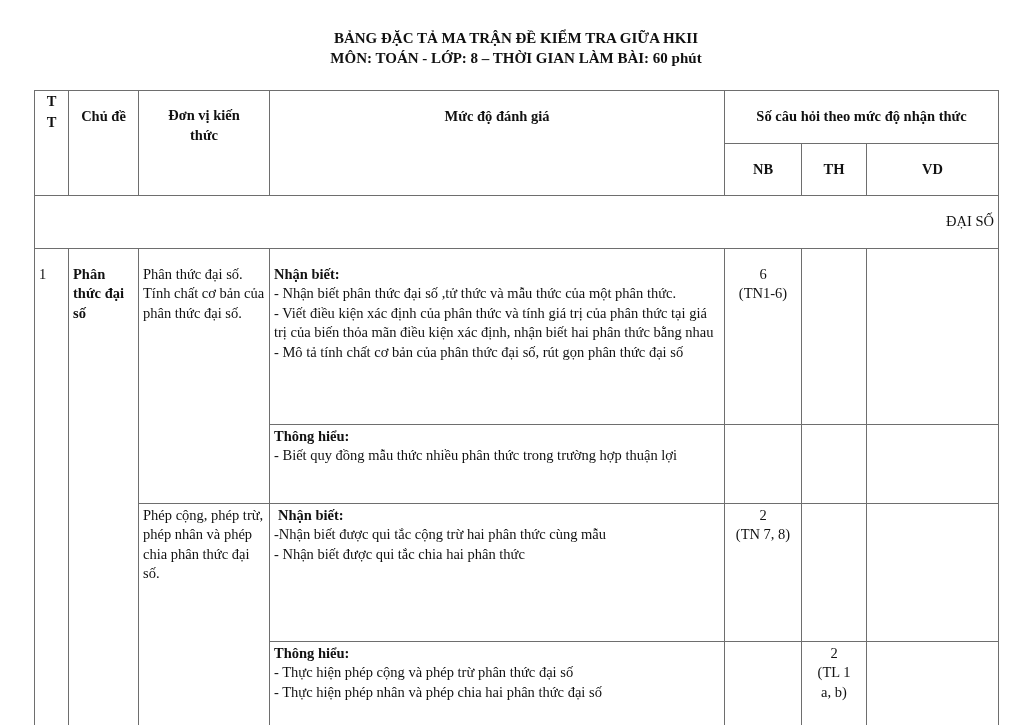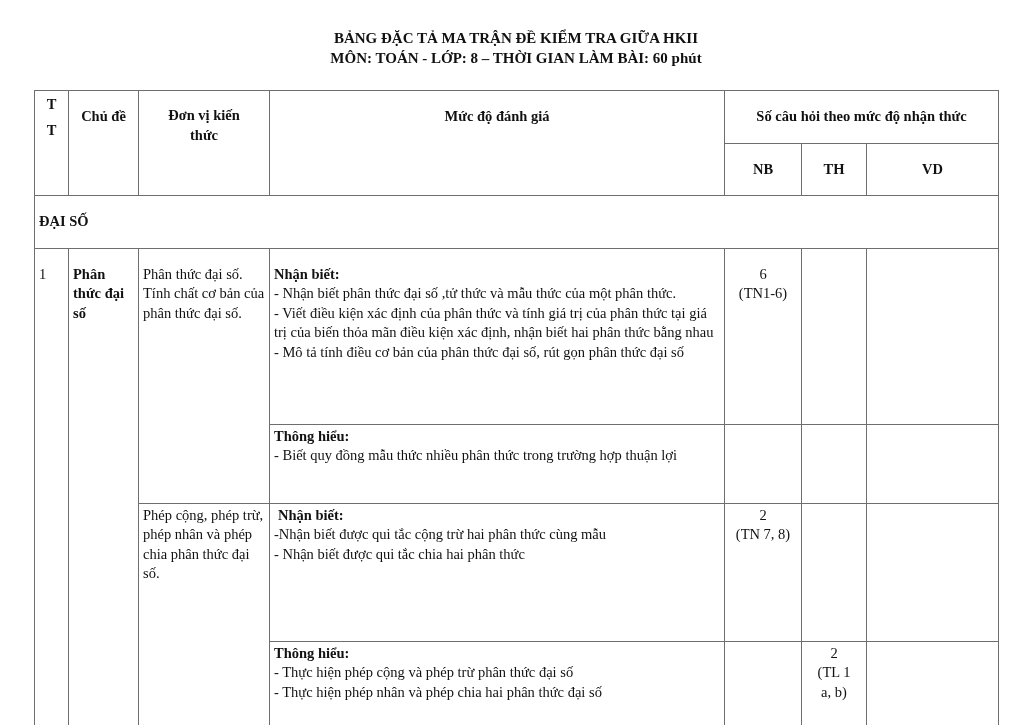--- a/index.html
+++ b/index.html
@@ -19,21 +19,21 @@
       position: absolute; left: 34px; top: 90px;
       border-collapse: collapse; table-layout: fixed;
       width: 964px; font-size: 14.5px; line-height: 19.5px;
     }
     table.matrix td, table.matrix th {
       border: 1px solid #6e6e6e; vertical-align: top; padding: 16px 4px;
     }
     th { font-weight: bold; text-align: center; }
     .bold { font-weight: bold; margin-top: 42px; }
     .center { text-align: center; }
-    .section-row td { text-align: left; font-weight: bold; height: 19px; }
+    .section-row td { text-align: right; font-weight: normal; height: 19px; }
     .lvl-head { font-weight: bold; display: block; }
     .line { display: block; }
   </style>
 </head>
 <body>
 
 <div id="title1" class="title">BẢNG ĐẶC TẢ MA TRẬN ĐỀ KIỂM TRA GIỮA HKII</div>
 <div id="title2" class="title">MÔN: TOÁN - LỚP: 8 – THỜI GIAN LÀM BÀI: 60 phút</div>
 
 <table class="matrix">
@@ -42,21 +42,21 @@
     <col style="width:70px">
     <col style="width:131px">
     <col style="width:455px">
     <col style="width:77px">
     <col style="width:65px">
     <col style="width:132px">
   </colgroup>
 
   <tbody>
       <tr style="height:20px">
-    <th rowspan="2" style="padding:0;line-height:26px;">
+    <th rowspan="2" style="padding:0;line-height:21px;">
       <span style="display:block;width:12px;margin:0 auto;word-wrap:break-word;">T T</span>
     </th>
     <th rowspan="2">Chủ đề</th>
     <th rowspan="2" style="padding:15px 18px;">Đơn vị kiến thức</th>
     <th rowspan="2">Mức độ đánh giá</th>
     <th colspan="3">Số câu hỏi theo mức độ nhận thức</th>
   </tr>
   <tr style="height:40px">
     <th>NB</th>
     <th>TH</th>
@@ -68,21 +68,21 @@
   </tr>
 
   <tr style="height:176px">
     <td rowspan="4">1</td>
     <td rowspan="4" class="bold">Phân thức đại số</td>
     <td rowspan="2">Phân thức đại số. Tính chất cơ bản của phân thức đại số.</td>
     <td>
       <span class="lvl-head">Nhận biết:</span>
       <span class="line">- Nhận biết phân thức đại số ,tử thức và mẫu  thức của một phân thức.</span>
       <span class="line">- Viết điều kiện xác định của phân thức và tính giá trị của phân thức tại giá trị của biến thỏa mãn điều kiện xác định, nhận biết hai phân thức bằng nhau</span>
-      <span class="line">- Mô tả tính điều cơ bản của phân thức đại số, rút gọn phân thức đại số</span>
+      <span class="line">- Mô tả tính chất cơ bản của phân thức đại số, rút gọn phân thức đại số</span>
     </td>
     <td class="center">
       <span class="line">6</span>
       <span class="line">(TN1-6)</span>
     </td>
     <td class="center"></td>
     <td class="center"></td>
   </tr>
 
   <tr style="height:79px">

